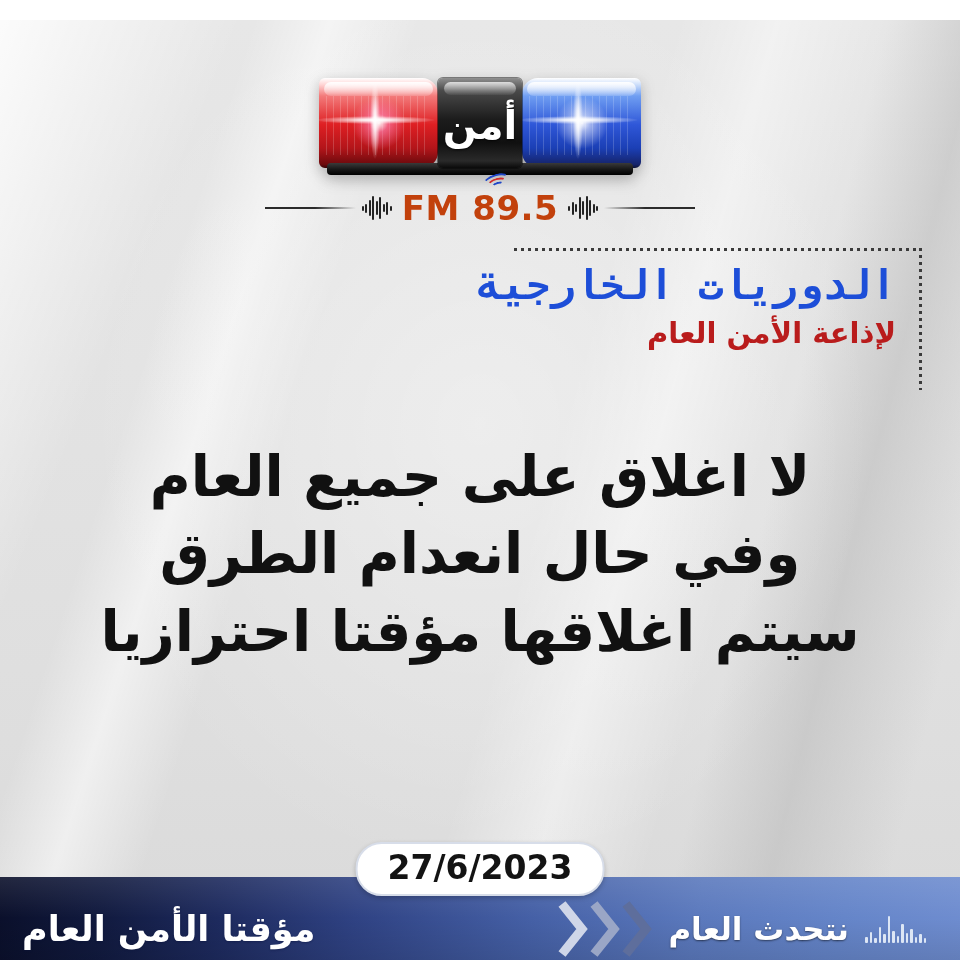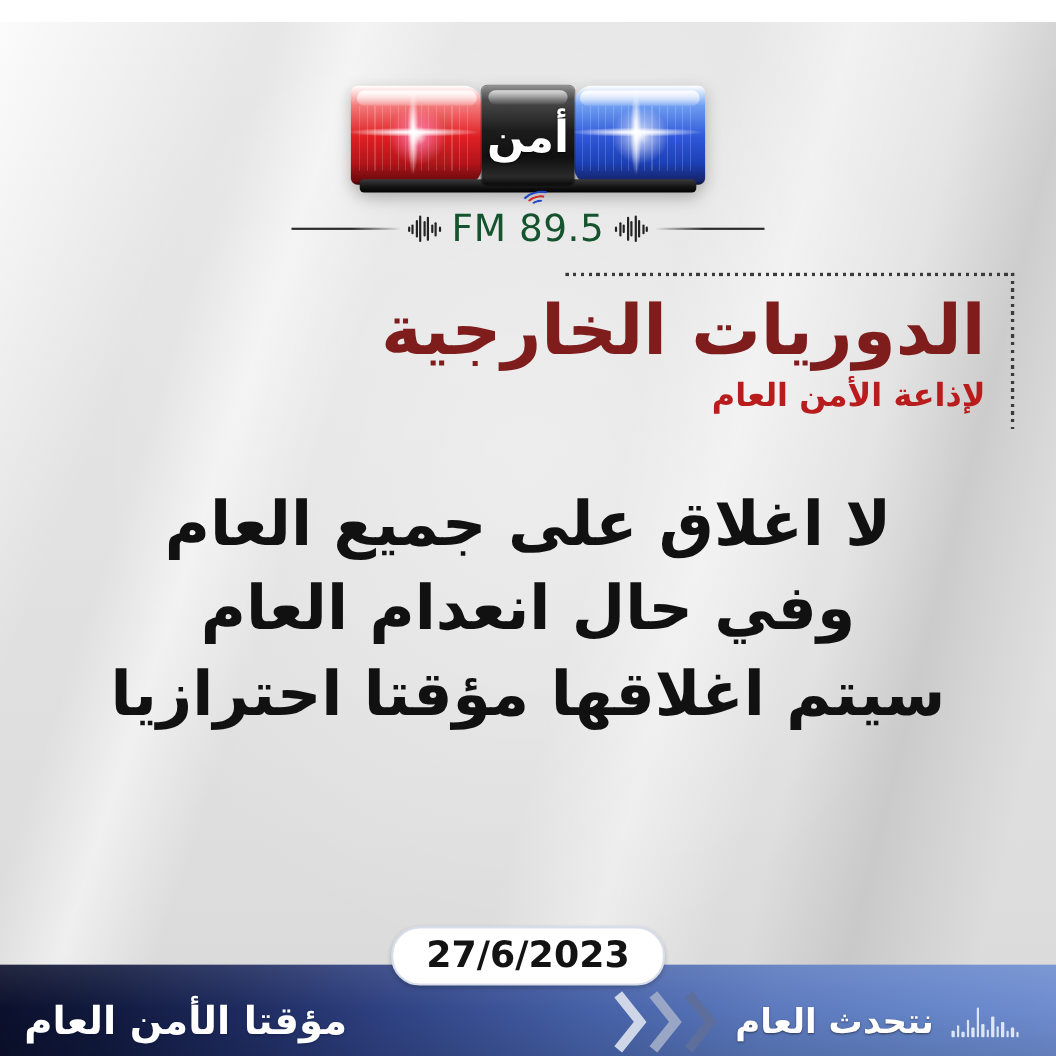--- a/index.html
+++ b/index.html
@@ -202,22 +202,22 @@
   }
   .fm-wave i {
     display: block;
     width: 2px;
     background: #232323;
     border-radius: 1px;
   }
   .fm-text {
     position: relative;
     font-size: 34px;
-    font-weight: 400;
-    color: #14532d;
+    font-weight: 700;
+    color: #c2410c;
     letter-spacing: 0.5px;
     padding: 0 4px;
     direction: ltr;
     white-space: nowrap;
   }
   .fm-arcs {
     position: absolute;
     top: -13px;
     right: 52px;
     width: 26px;
@@ -256,26 +256,27 @@
   }
   .bracket-side {
     position: absolute;
     top: 0;
     right: 0;
     width: 3px;
     height: 142px;
     background-image: repeating-linear-gradient(180deg, #3b3b3b 0 3px, rgba(0,0,0,0) 3px 7px);
   }
   .heading-main {
-    font-size: 63px;
-    font-weight: 700;
-    color: #7f1d1d;
+    font-size: 41px;
+    font-weight: 700;
+    color: #1d4ed8;
     line-height: 1.18;
     letter-spacing: 0.5px;
     white-space: nowrap;
+    font-family: Liberation Mono, monospace;
   }
   .heading-sub {
     margin-top: 4px;
     font-size: 29px;
     font-weight: 700;
     color: #b91c1c;
     line-height: 1.2;
     white-space: nowrap;
   }
 
@@ -464,21 +465,21 @@
 
   <div class="heading-block">
     <div class="bracket-top"></div>
     <div class="bracket-side"></div>
     <div class="heading-main">الدوريات الخارجية</div>
     <div class="heading-sub">لإذاعة الأمن العام</div>
   </div>
 
   <div class="message">
     <div class="line">لا اغلاق على جميع العام</div>
-    <div class="line">وفي حال انعدام العام</div>
+    <div class="line">وفي حال انعدام الطرق</div>
     <div class="line">سيتم اغلاقها مؤقتا احترازيا</div>
   </div>
 
   <div class="date-badge">27/6/2023</div>
 
   <div class="footer">
     <div class="footer-left">
       <div class="chevrons">
         <svg width="30" height="58" viewBox="0 0 30 58" aria-hidden="true">
           <path d="M4 4 L24 29 L4 54" fill="none" stroke="#cfd6e8" stroke-width="9" stroke-linecap="butt" stroke-linejoin="miter"></path>

